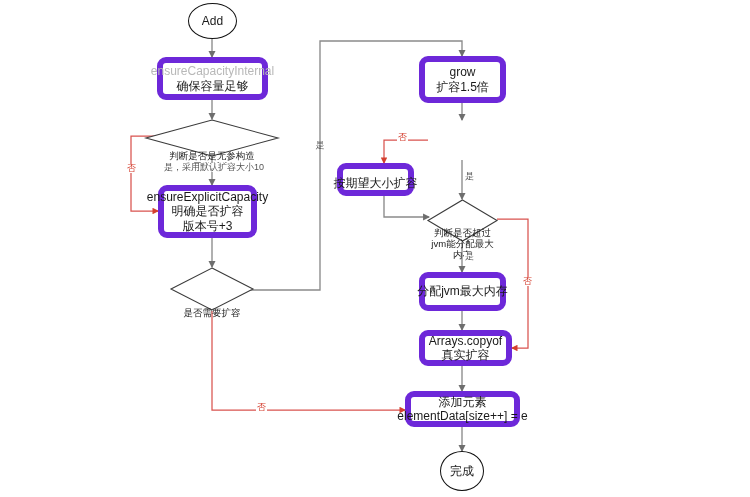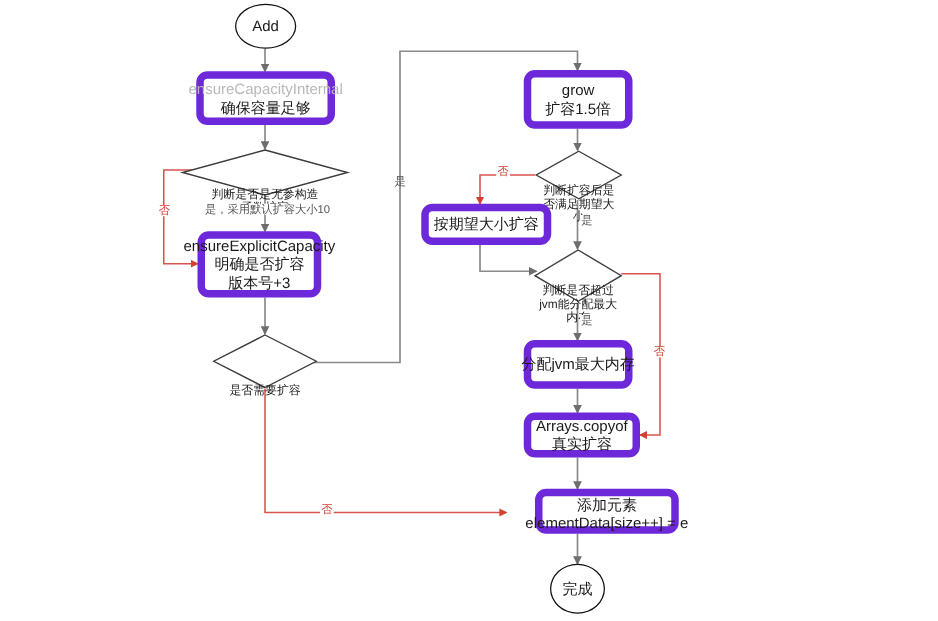--- a/index.html
+++ b/index.html
@@ -161,32 +161,22 @@
     <div class="decision-label">
       <span class="ln">是否需要扩容</span>
     </div>
   </div>
 
   <div class="node process" style="left:419px; top:56px; width:87px; height:47px;">
     <span class="ln">grow</span>
     <span class="ln">扩容1.5倍</span>
   </div>
 
-  <div class="decision-wrap" style="left:428px; top:120px; width:70px; height:40px;">
-    <svg width="70" height="40" viewBox="0 0 70 40">
-      <polygon points="35,1 69,20 35,39 1,20" fill="#ffffff" stroke="#3b3b3b" stroke-width="1.1"></polygon>
-    </svg>
-    <div class="decision-label">
-      <span class="ln">判断扩容后是</span>
-      <span class="ln">否满足期望大</span>
-      <span class="ln">小</span>
-    </div>
-  </div>
-
-  <div class="node process" style="left:337px; top:163px; width:104px; height:33px;">
+
+  <div class="node process" style="left:337px; top:163px; width:77px; height:33px;justify-content:flex-end;">
     <span class="ln">按期望大小扩容</span>
   </div>
 
   <div class="decision-wrap" style="left:427px; top:199px; width:71px; height:43px;">
     <svg width="71" height="43" viewBox="0 0 71 43">
       <polygon points="35.5,1 70,21.5 35.5,42 1,21.5" fill="#ffffff" stroke="#3b3b3b" stroke-width="1.1"></polygon>
     </svg>
     <div class="decision-label">
       <span class="ln">判断是否超过</span>
       <span class="ln">jvm能分配最大</span>
@@ -196,21 +186,21 @@
 
   <div class="node process" style="left:419px; top:272px; width:87px; height:39px;text-align:right;">
     <span class="ln">分配jvm最大内存</span>
   </div>
 
   <div class="node process" style="left:419px; top:330px; width:93px; height:36px;">
     <span class="ln">Arrays.copyof</span>
     <span class="ln">真实扩容</span>
   </div>
 
-  <div class="node process" style="left:428px; top:391px; width:115px; height:36px;justify-content:space-between;">
+  <div class="node process" style="left:405px; top:391px; width:115px; height:36px;">
     <span class="ln">添加元素</span>
     <span class="ln">elementData[size++] = e</span>
   </div>
 
   <div class="node terminal" style="left:440px; top:451px; width:44px; height:40px;">
     <span class="ln">完成</span>
   </div>
 
   <div class="edge-label red" style="left:126px; top:164px;">否</div>
 

